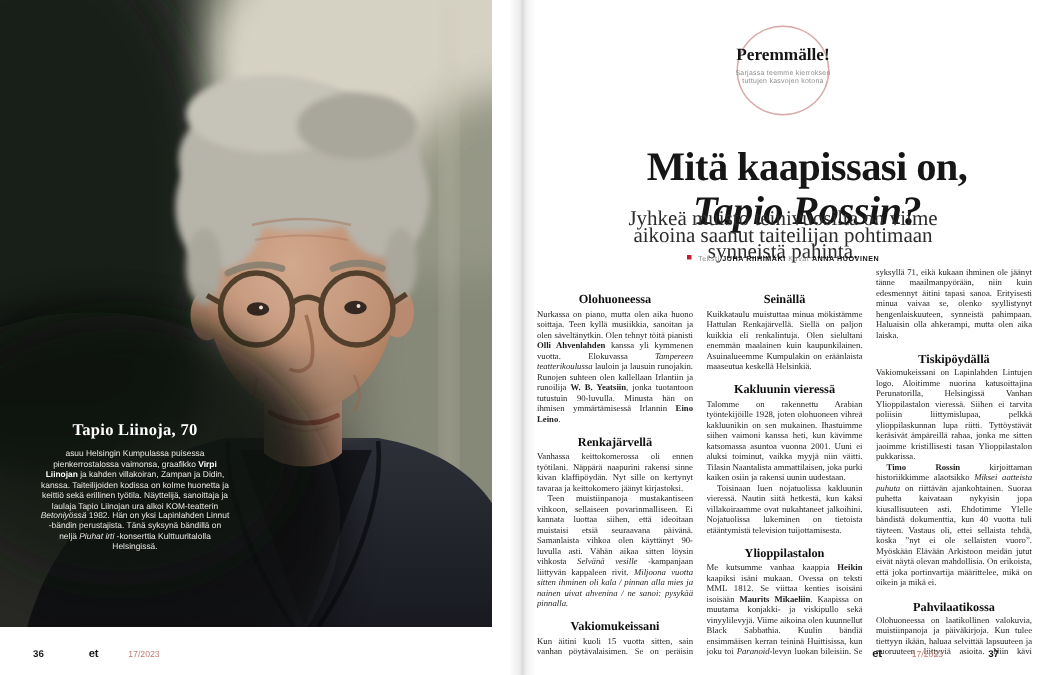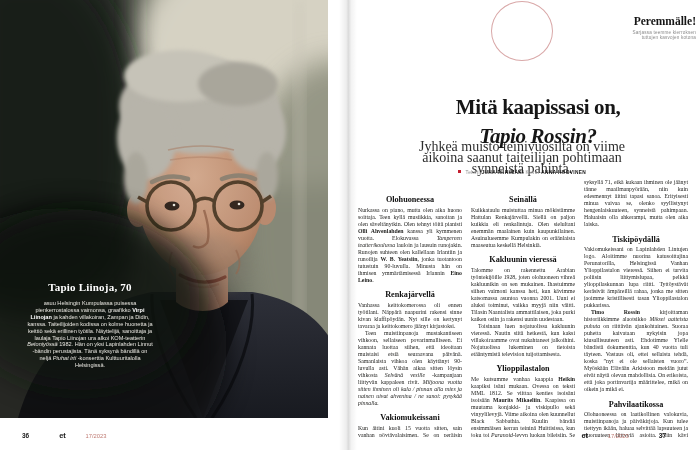--- a/index.html
+++ b/index.html
@@ -26,28 +26,28 @@
   .footer .issue{color:var(--issue-color);font-size:5.8px;}
   .footer-left{left:22px;}
   .footer-left .brand{margin-left:10px;}
   .footer-right{right:30px;}
   .footer-right .pageno{margin-left:10px;}
   
   .gutter{position:absolute;left:339px;top:0;width:18px;height:450px;pointer-events:none;
     background:linear-gradient(to right, rgba(0,0,0,0) 0%, rgba(0,0,0,0.07) 40%, rgba(0,0,0,0.14) 52%, rgba(0,0,0,0.05) 68%, rgba(0,0,0,0) 100%);}
   
   .page-right{position:absolute;left:348px;top:0;width:348px;height:450px;background:#fff;}
-  .badge{position:absolute;top:0;left:0;right:0;height:64px;text-align:right;}
+  .badge{position:absolute;top:16px;left:0;right:0;height:64px;text-align:center;}
   .badge-circle{position:absolute;left:50%;top:1px;transform:translateX(-50%);
     width:60px;height:58px;border:1px solid var(--badge-ring);border-radius:50%;}
   .badge-title{position:relative;font-weight:bold;font-size:11.5px;padding-top:15px;color:#161616;}
   .badge-sub{position:relative;font-family:"Liberation Sans", sans-serif;font-size:4.6px;line-height:5.8px;
     color:#8a8a8a;margin-top:2.5px;letter-spacing:.2px;}
   .headline{position:absolute;top:79px;left:0;right:0;text-align:center;font-weight:bold;
-    font-size:21px;line-height:29px;letter-spacing:-0.4px;color:#161616;margin-left:32px;}
+    font-size:27px;line-height:29px;letter-spacing:-0.4px;color:#161616;margin-left:32px;}
   .headline .l2{font-style:italic;}
   .standfirst{position:absolute;top:142px;left:52px;right:52px;text-align:center;
     font-size:14px;line-height:10.8px;color:#2d2d2d;}
   .byline{position:absolute;top:169.5px;left:0;right:0;text-align:center;
     font-family:"Liberation Sans", sans-serif;font-size:4.8px;letter-spacing:.35px;color:#8d8d8d;}
   .byline .name{font-weight:bold;color:#141414;}
   .redsq{display:inline-block;width:3px;height:3px;background:var(--accent-red);
     margin-right:3px;vertical-align:1px;}
   .columns{position:absolute;left:10px;right:8px;top:179px;bottom:13px;display:flex;gap:9px;overflow:hidden;}
   .col{flex:1;overflow:hidden;text-align:justify;font-size:5.8px;line-height:7px;color:#1d1d1b;}

